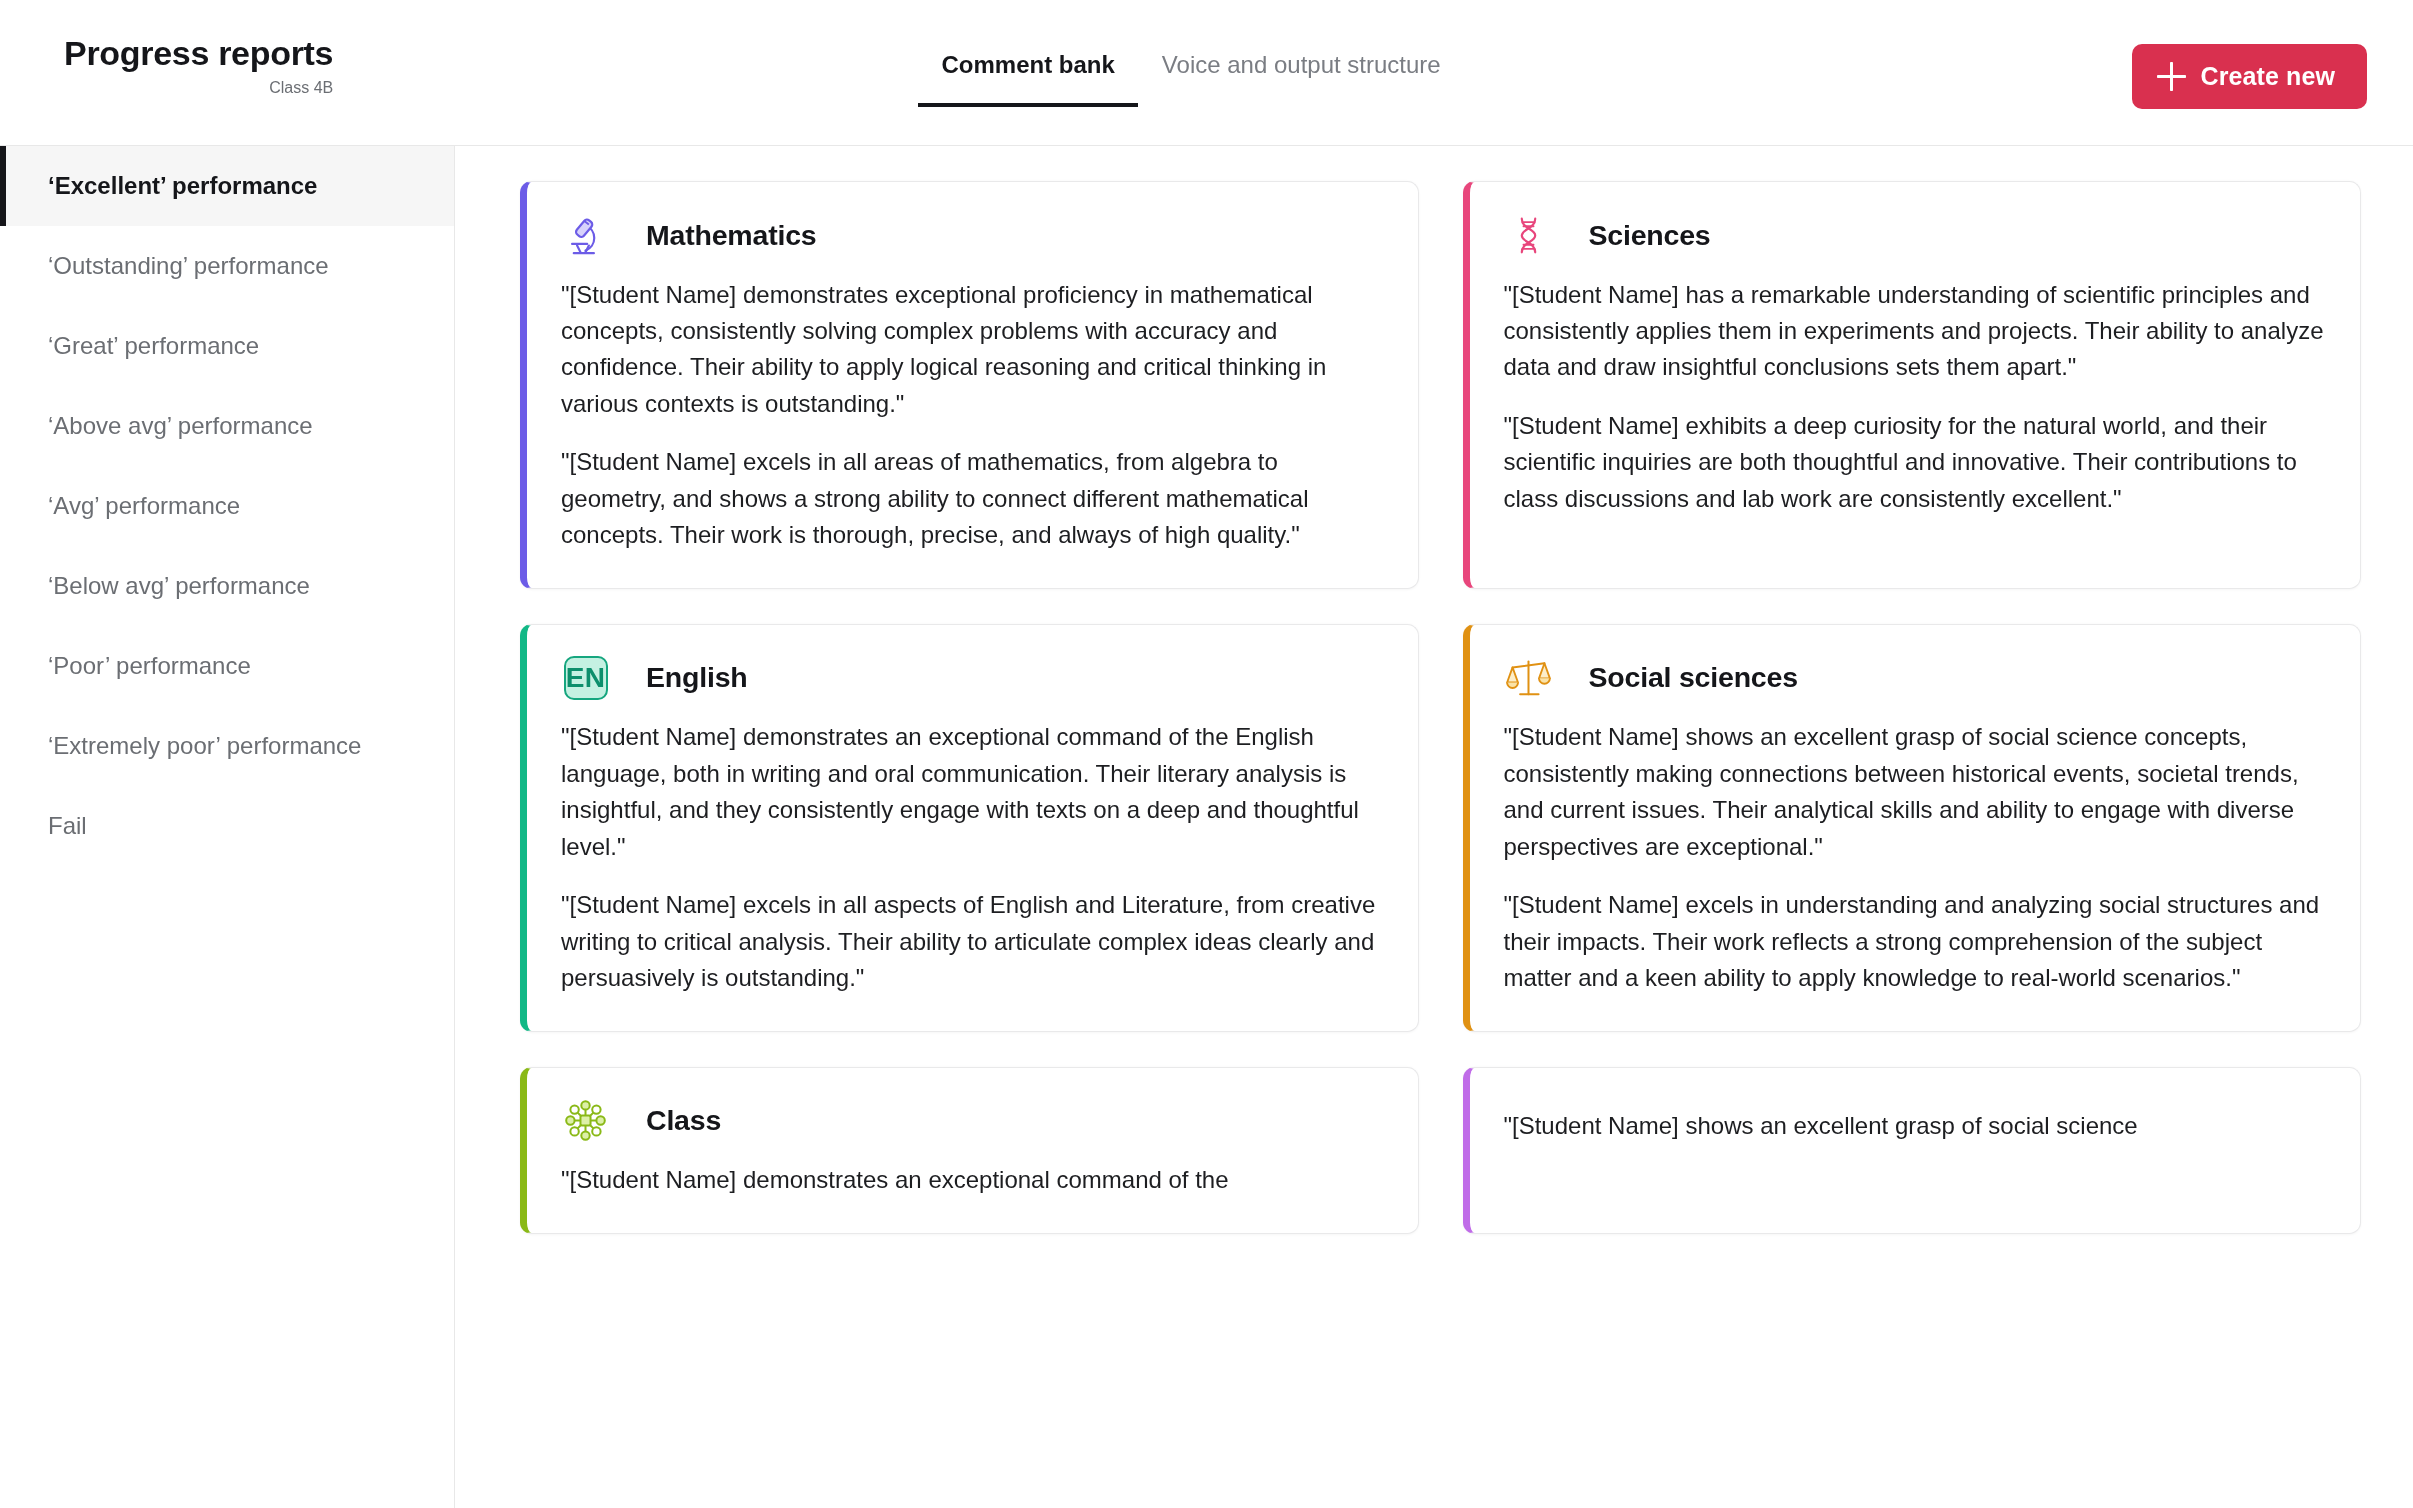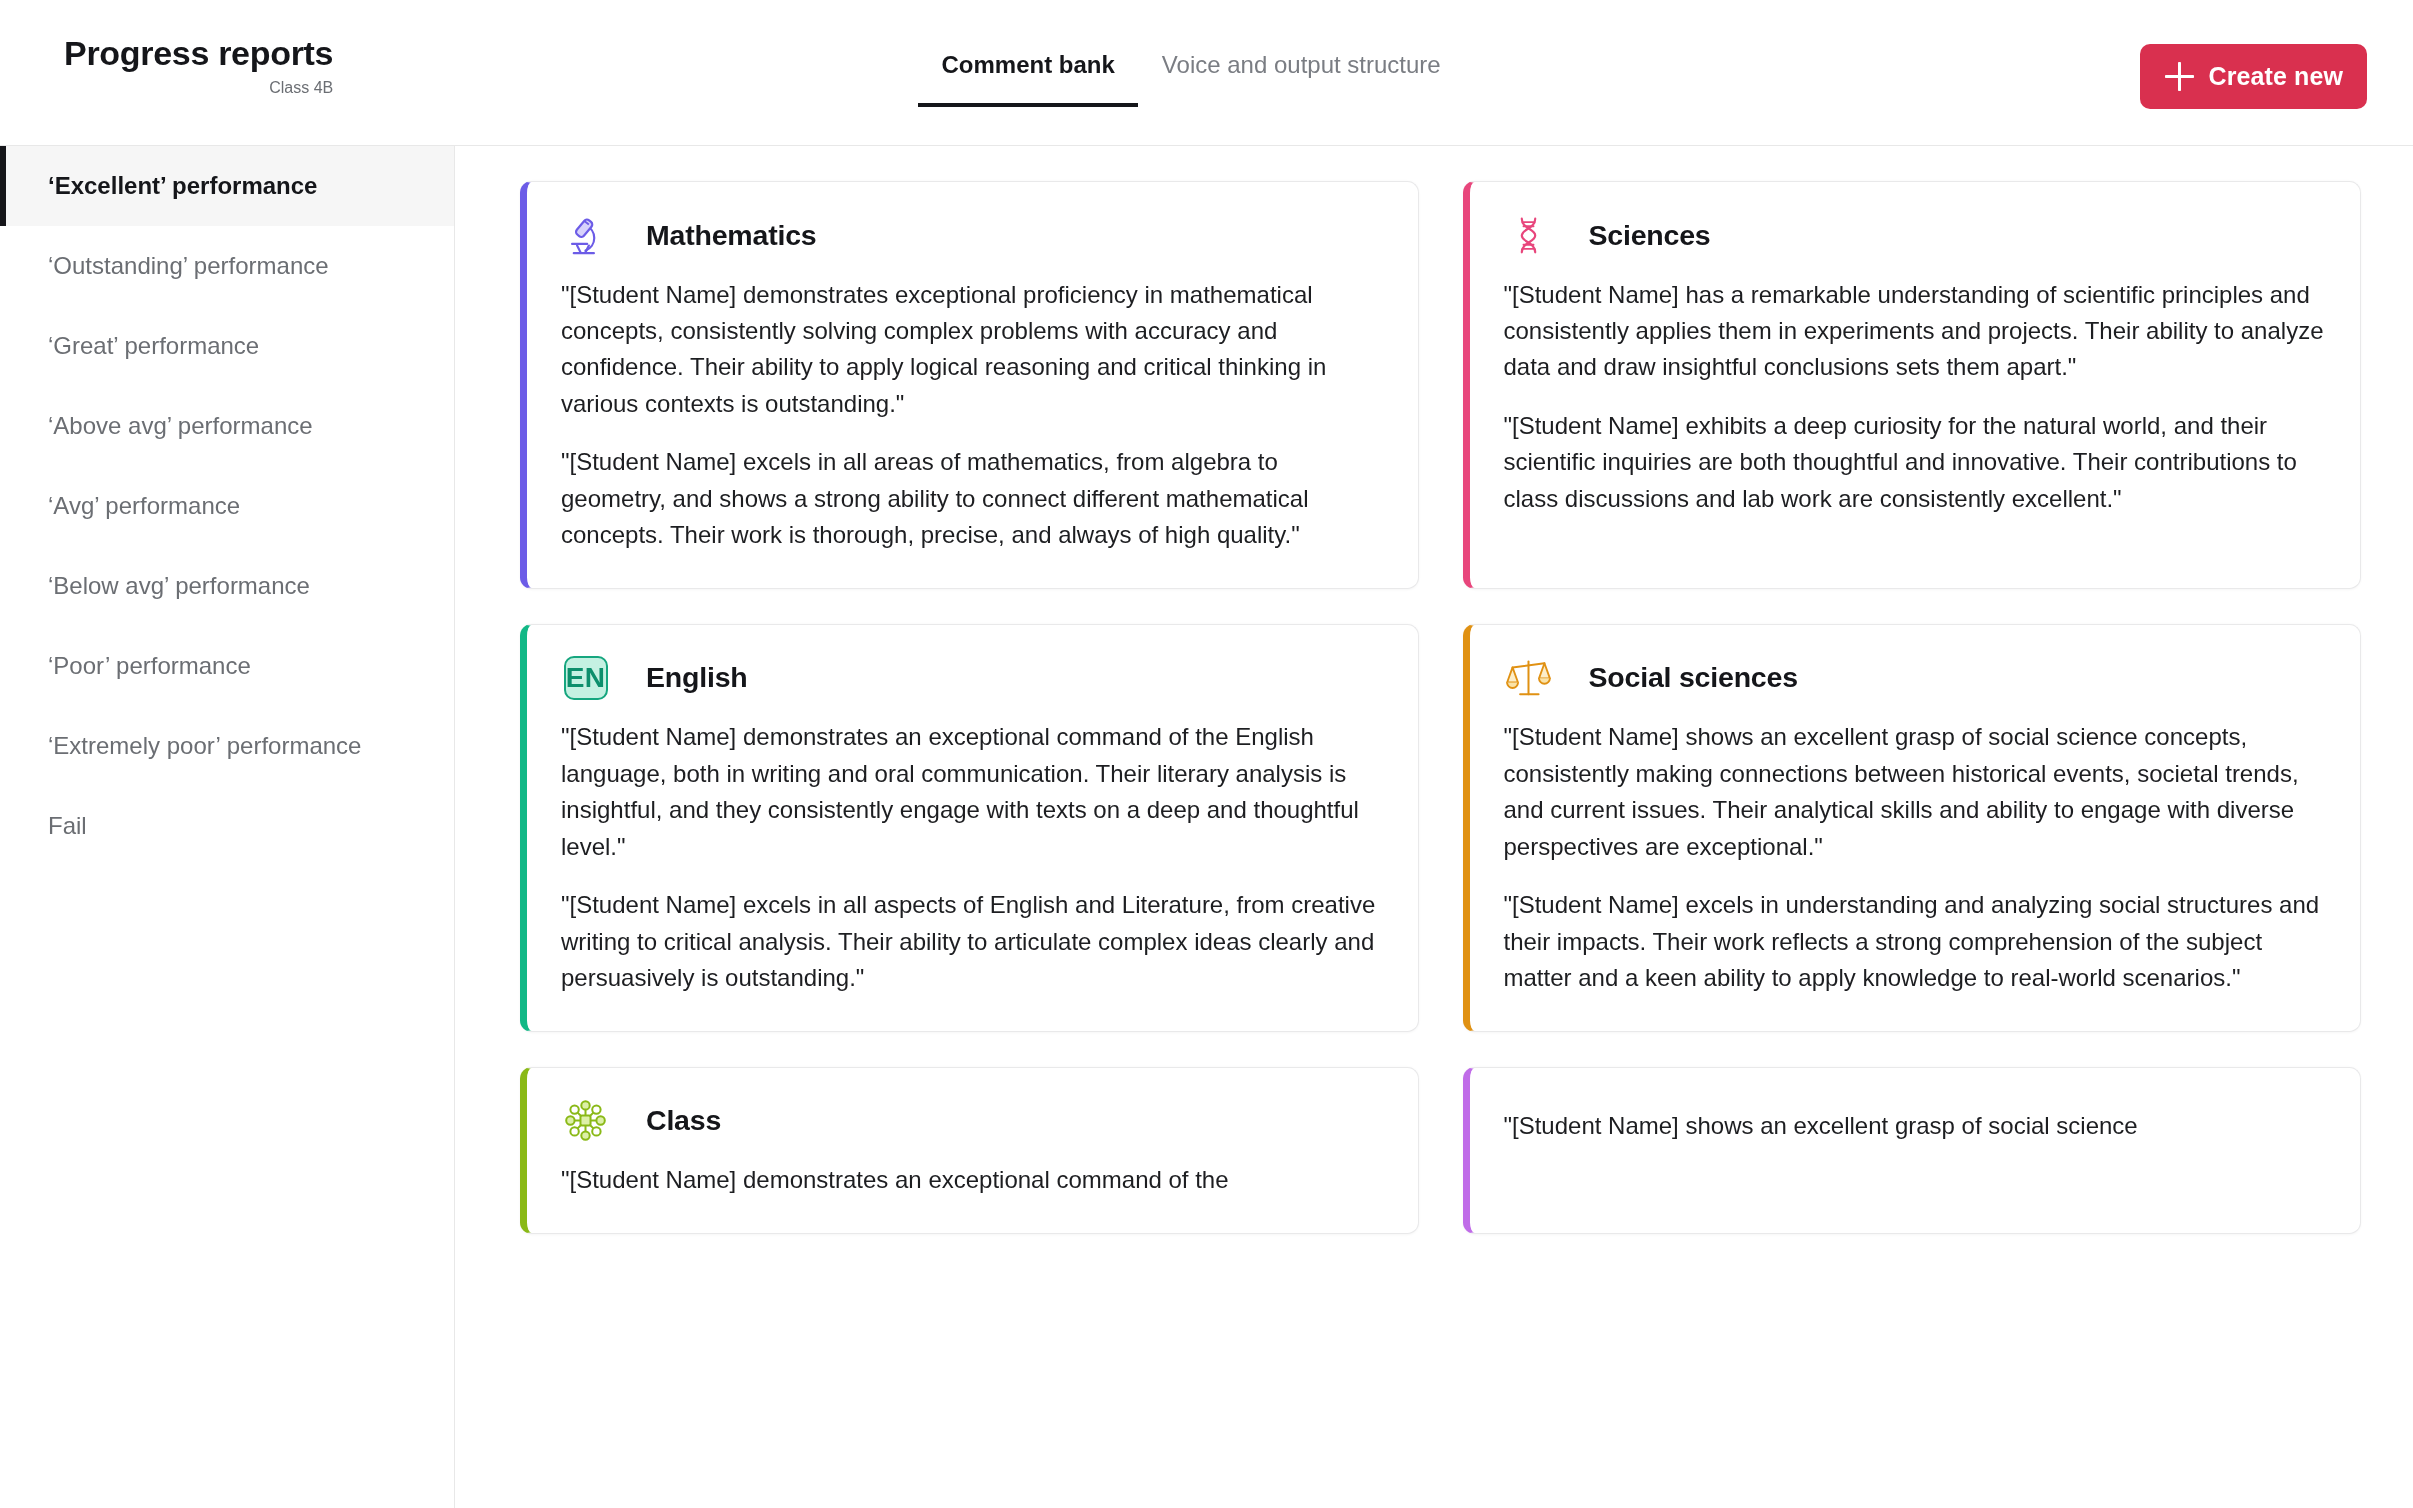--- a/index.html
+++ b/index.html
@@ -40,21 +40,21 @@
   }
   .tab {
     font-size: 24px; color: #7a7d83; padding: 0 23.5px 25px 23.5px;
     cursor: pointer; white-space: nowrap; line-height: 1.1;
     border-bottom: 4.2px solid transparent;
   }
   .tab.active { color: #15161a; font-weight: 600; border-bottom-color: #15161a; }
 
   .create-btn {
     position: absolute; right: 46px; top: 44px;
-    height: 65px; padding: 0 24px 0 25px;
+    height: 65px; padding: 0 32px 0 25px;
     background: #d9304f; color: #fff; border: none; border-radius: 10px;
     font-size: 25px; font-weight: 600; font-family: inherit;
     display: flex; align-items: center; gap: 15px; cursor: pointer;
     letter-spacing: 0.1px;
   }
   .plus-icon { display:inline-block; width: 28.5px; height: 28.5px; position: relative; }
   .plus-icon::before, .plus-icon::after {
     content:""; position:absolute; background:#fff; border-radius:0.8px;
   }
   .plus-icon::before { left: 0; top: 12.6px; width: 28.5px; height: 3.4px; }

